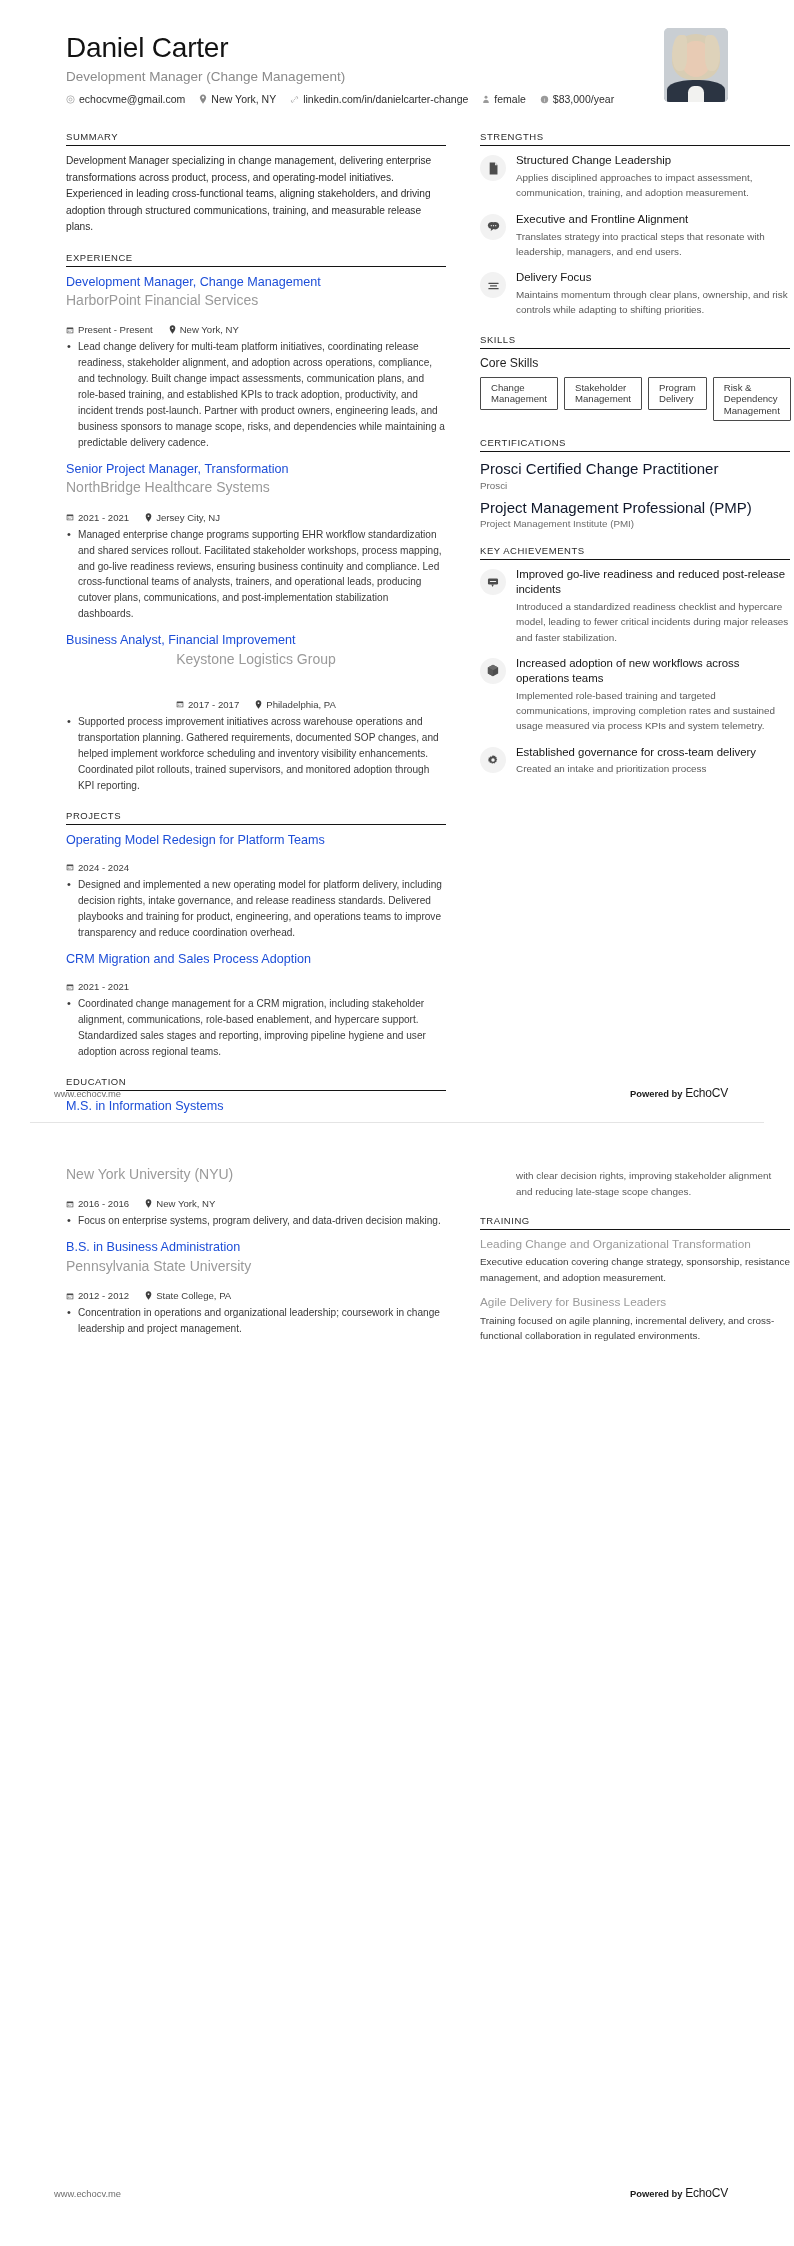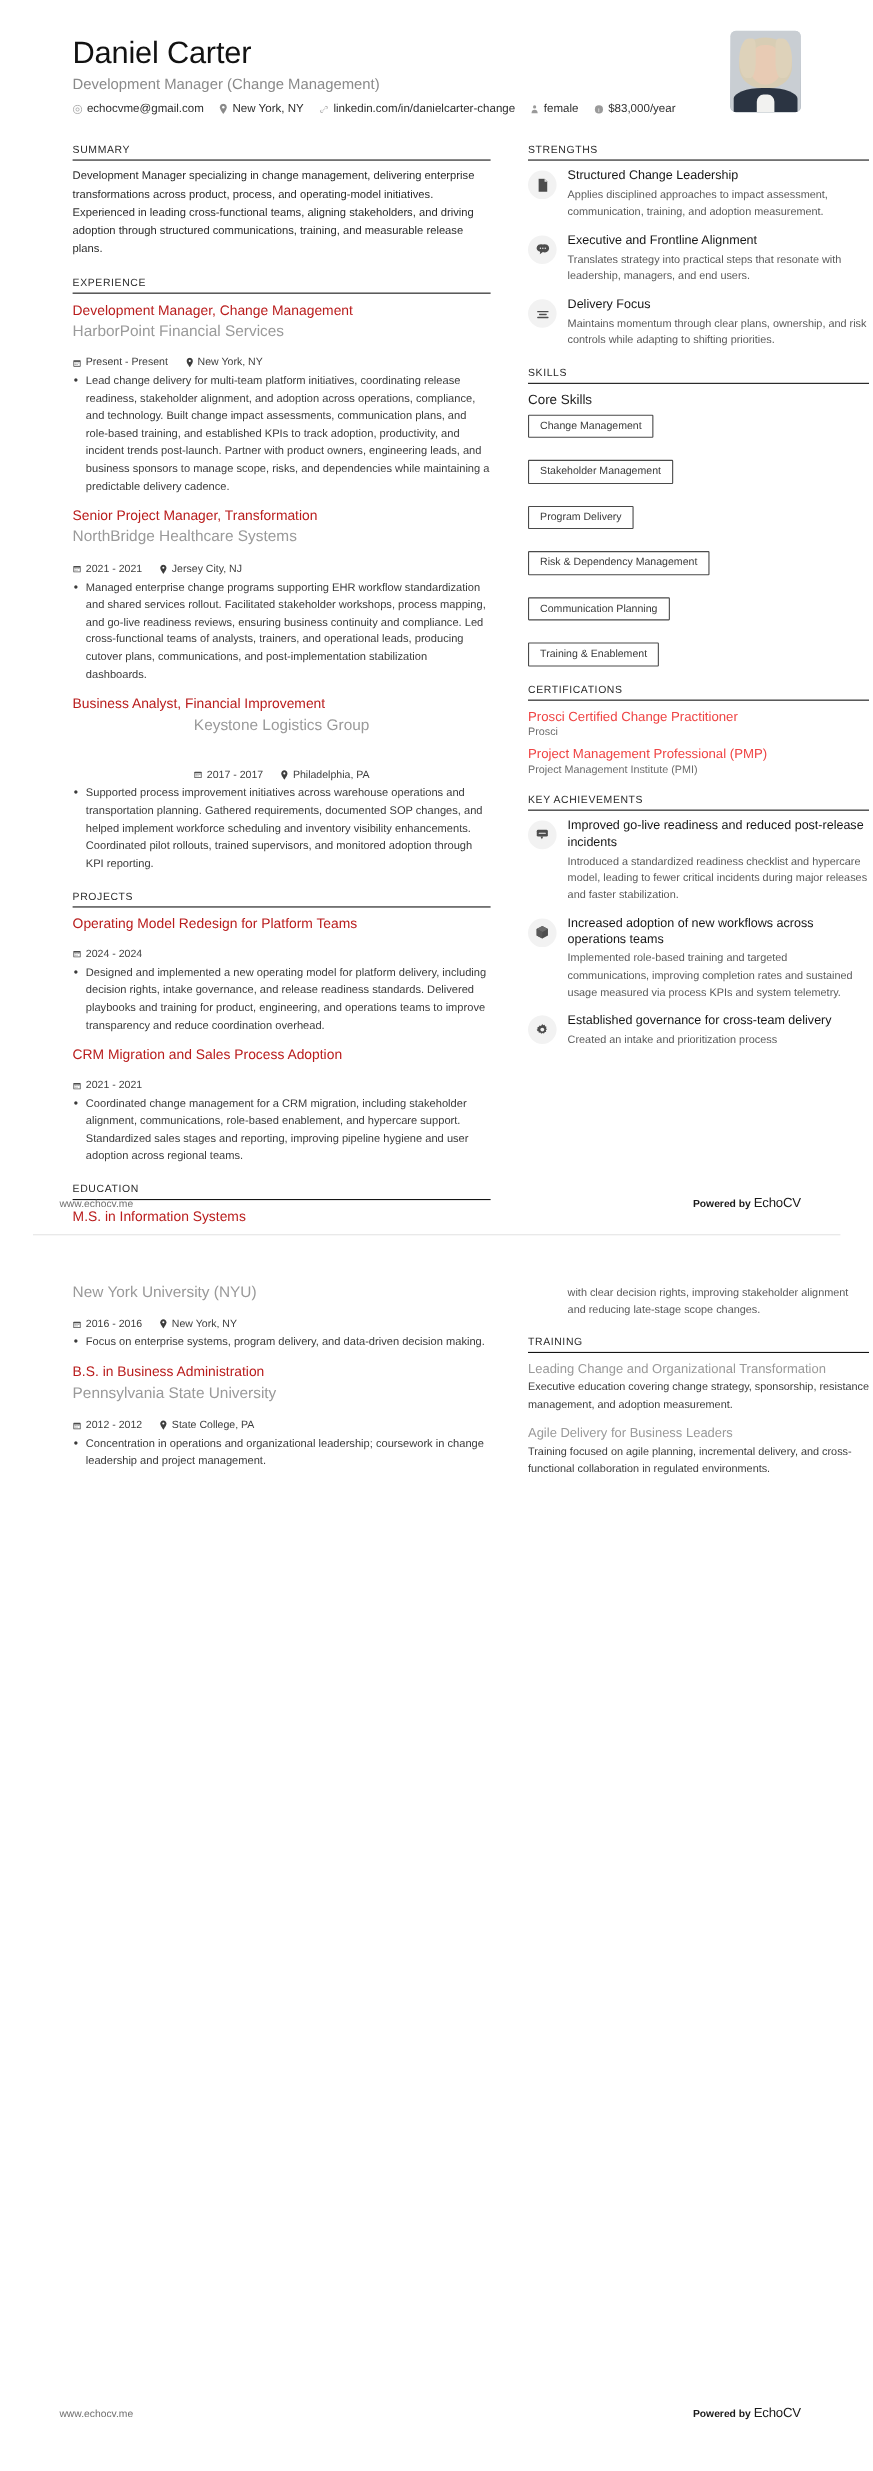--- a/index.html
+++ b/index.html
@@ -115,21 +115,21 @@
     font-size: 10.2px;
     line-height: 1.62;
     color: #2c2c2c;
     text-align: left;
   }
 
   
   .entry { margin-bottom: 10px; }
   .entry-title {
     font-size: 12.6px;
-    color: #b91c1c;
+    color: #1d4ed8;
     font-weight: 400;
     line-height: 1.3;
   }
   .entry-org {
     font-size: 14px;
     color: #9a9a9a;
     line-height: 1.45;
     font-weight: 400;
   }
   .entry-meta {
@@ -198,36 +198,36 @@
     color: #5a5a5a;
   }
 
   
   .skills-group-label {
     font-size: 12.2px;
     color: #1e1e1e;
     margin-bottom: 7px;
     font-weight: 400;
   }
-  .chips { display: flex; flex-direction: column; align-items: flex-start; gap: 20px; }
+  .chips { display: flex; flex-direction: row; align-items: flex-start; gap: 6px; }
   .chip {
     border: 1px solid #4a4a4a;
     padding: 4px 10px;
     font-size: 9.6px;
     color: #3a3a3a;
     border-radius: 1px;
     background: #fff;
     line-height: 1.2;
   }
 
   
   .cert { margin-bottom: 7px; }
   .cert-name {
-    font-size: 12px;
-    color: #ef4444;
+    font-size: 15px;
+    color: #0f172a;
     line-height: 1.3;
     font-weight: 400;
   }
   .cert-issuer {
     font-size: 9.8px;
     color: #6d6d6d;
     margin-top: 1px;
   }
 
   

